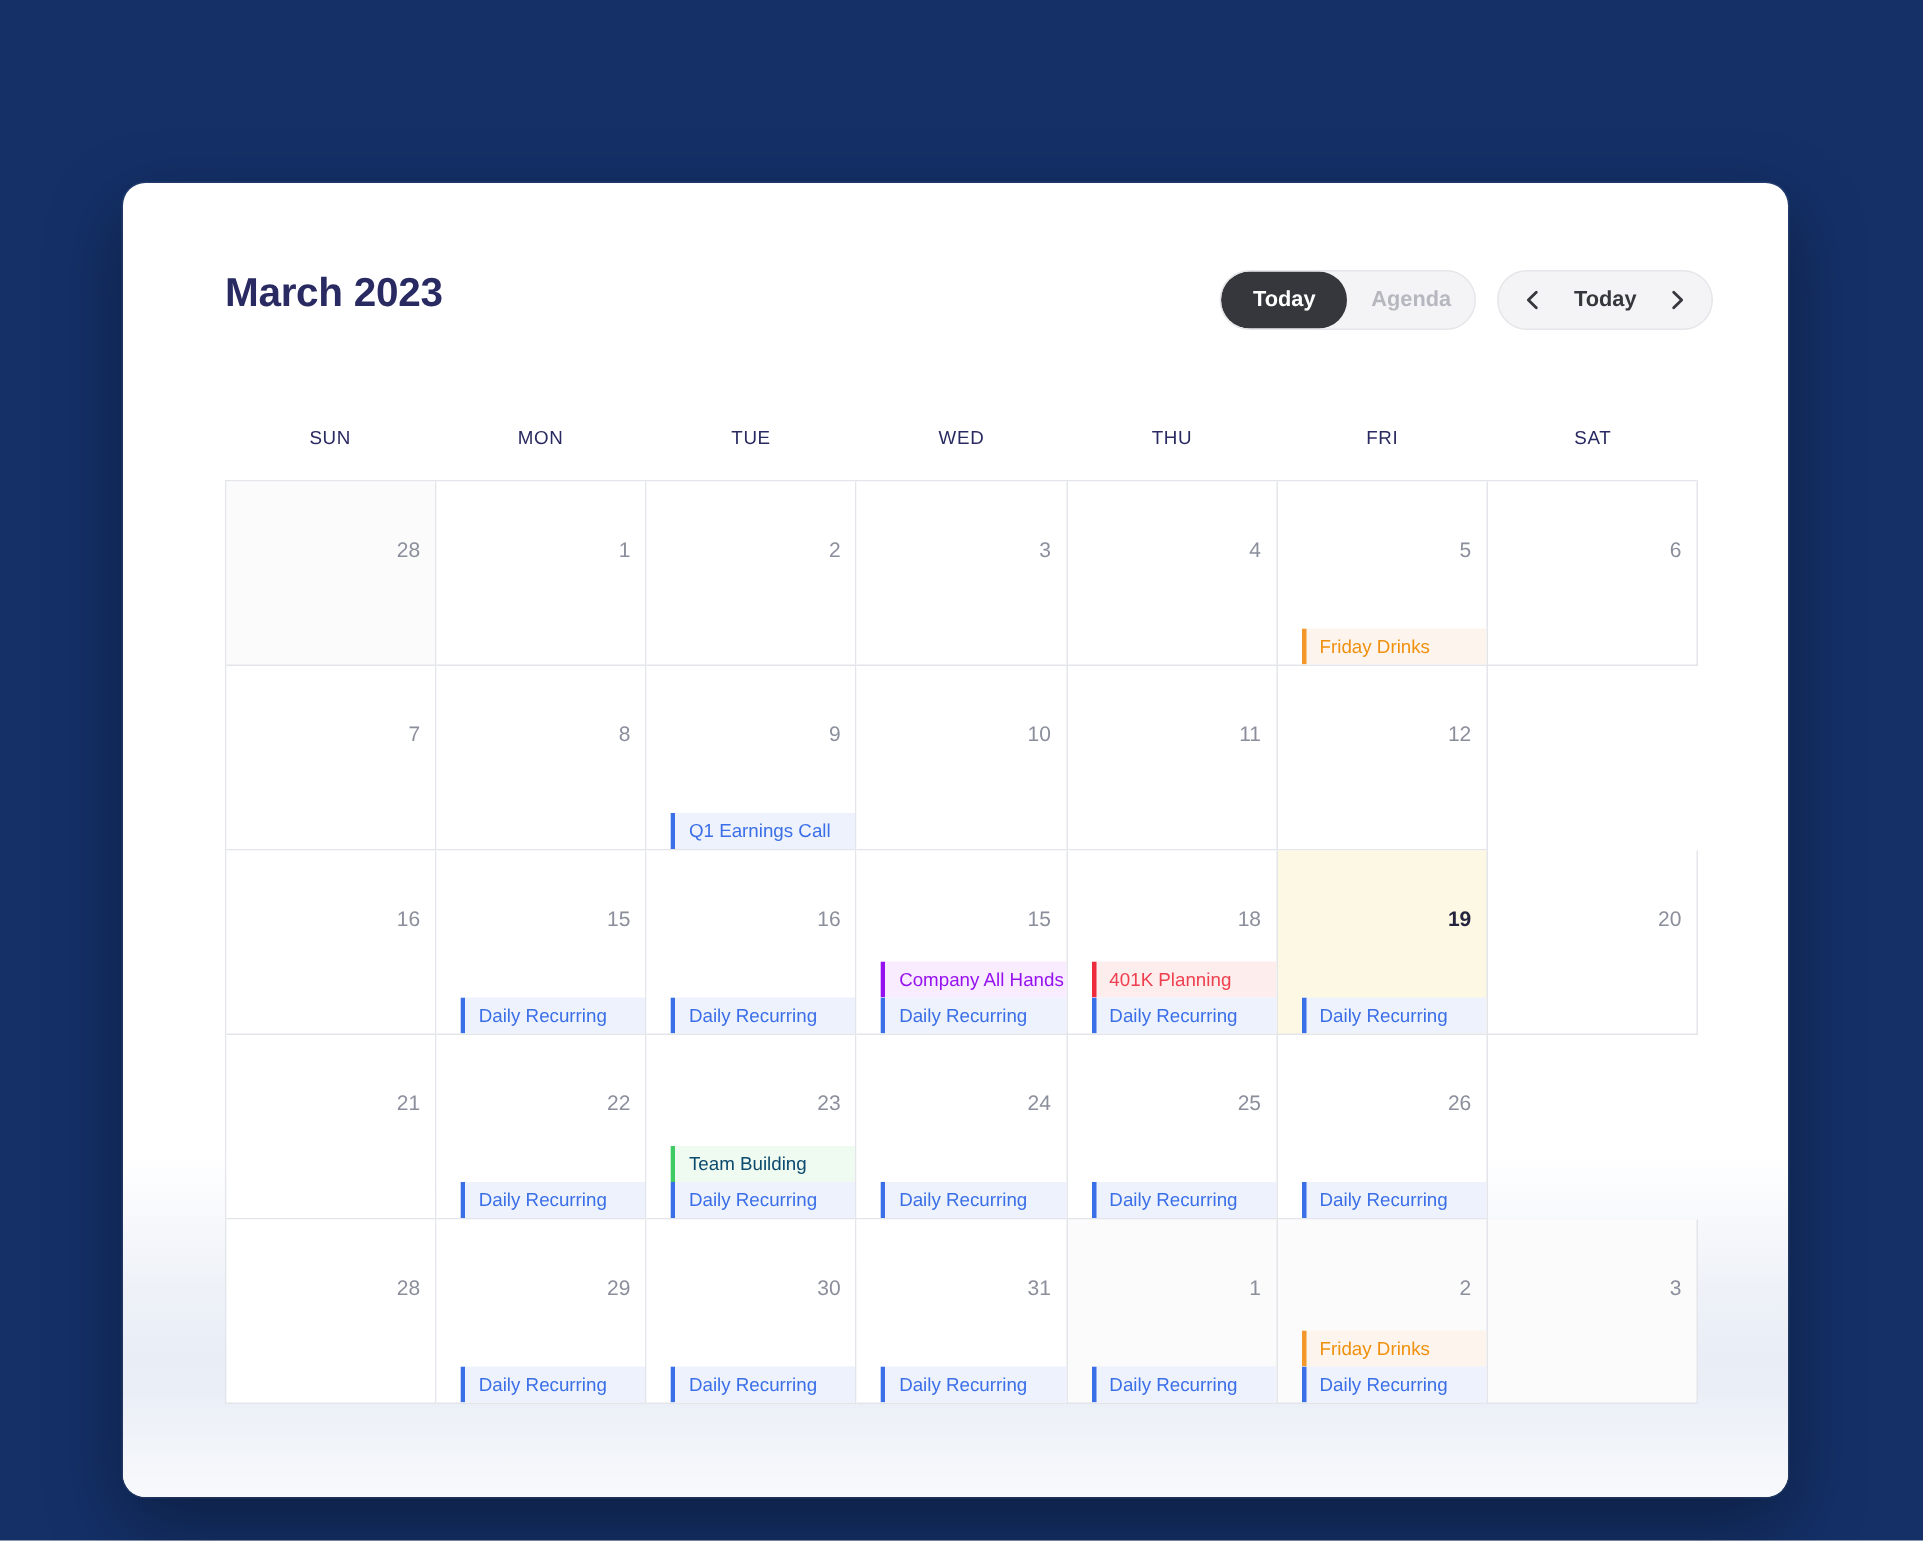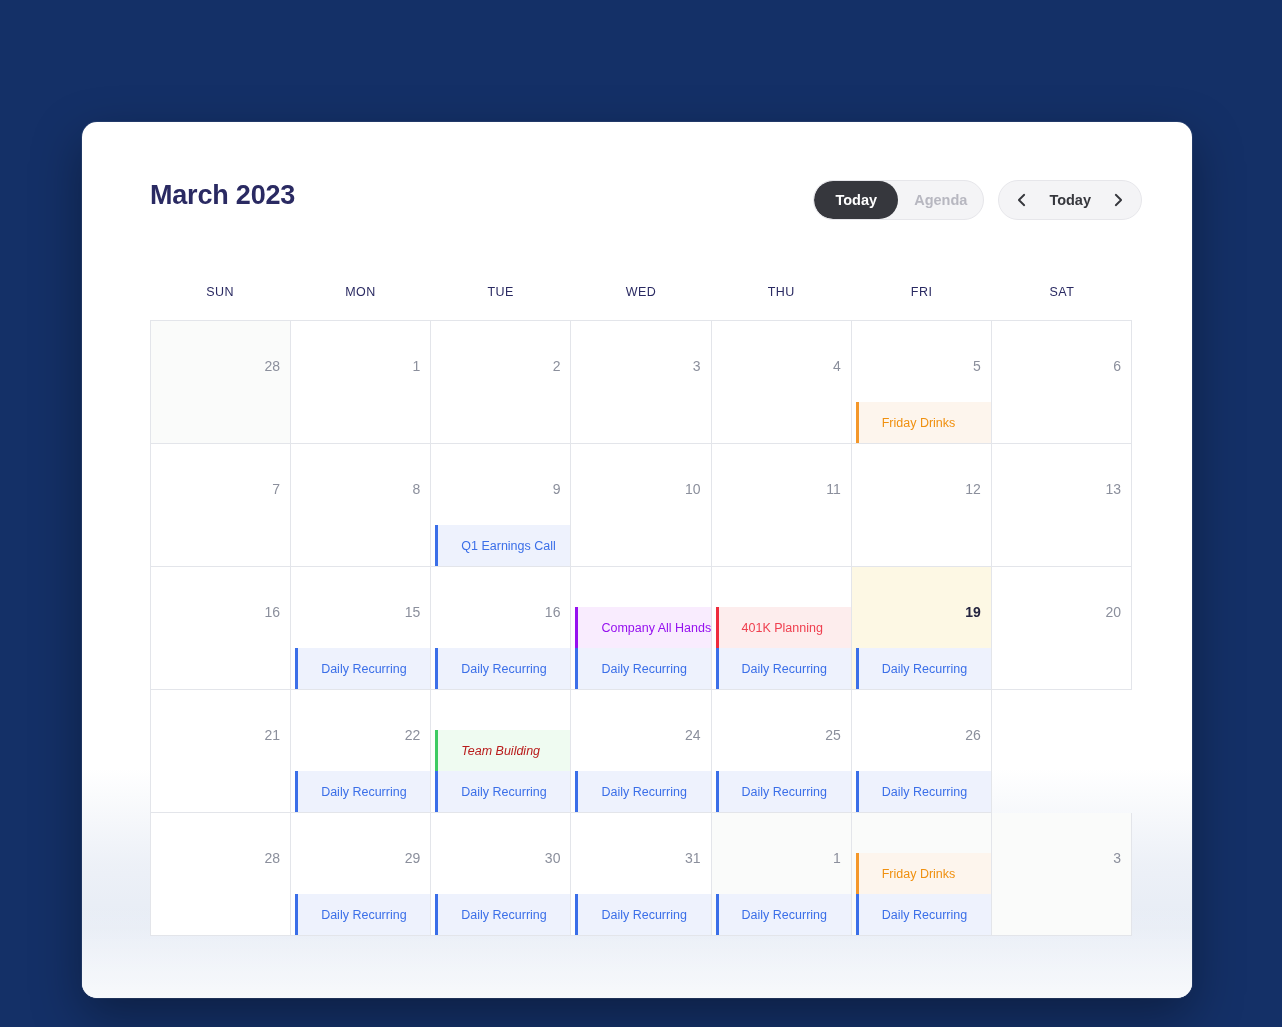--- a/index.html
+++ b/index.html
@@ -211,25 +211,25 @@
     position: absolute;
     left: 0;
     right: 0;
     bottom: 0;
     display: flex;
     flex-direction: column;
   }
 
   .event {
     position: relative;
-    height: 41px;
+    height: 24px;
     display: flex;
     align-items: center;
-    padding-left: 26px;
-    margin-left: 4px;
+    padding-left: 12px;
+    margin-left: 16px;
     font-size: 12.5px;
     white-space: nowrap;
     overflow: hidden;
     cursor: pointer;
   }
   .event::before {
     content: "";
     position: absolute;
     left: 0;
     top: 0;
@@ -238,21 +238,21 @@
   }
 
   .event.blue   { color: #3b6fe8; background: #eef2fd; }
   .event.blue::before   { background: #3b6fe8; }
   .event.orange { color: #f0900f; background: #fdf5ed; }
   .event.orange::before { background: #f4972a; }
   .event.purple { color: #9611ef; background: #f9ecfe; }
   .event.purple::before { background: #9611ef; }
   .event.red    { color: #ef4050; background: #fdeded; }
   .event.red::before    { background: #ee2b3c; }
-  .event.green  { color: #b91c1c; background: #effbf1; font-style: italic; }
+  .event.green  { color: #0c4a6e; background: #effbf1; }
   .event.green::before  { background: #3ecb63; }
 </style>
 </head>
 <body>
 
 <div class="app-window">
   <div class="card-inner">
 
     <div class="toolbar">
       <div class="page-title">March 2023</div>
@@ -331,23 +331,20 @@
           </div>
           <div class="day-cell">
             <div class="day-number">10</div>
           </div>
           <div class="day-cell">
             <div class="day-number">11</div>
           </div>
           <div class="day-cell">
             <div class="day-number">12</div>
           </div>
-          <div class="day-cell">
-            <div class="day-number">13</div>
-          </div>
         </div>
         <div class="week-row">
           <div class="day-cell">
             <div class="day-number">16</div>
           </div>
           <div class="day-cell">
             <div class="day-number">15</div>
             <div class="events">
               <div class="event blue">Daily Recurring</div>
             </div>

